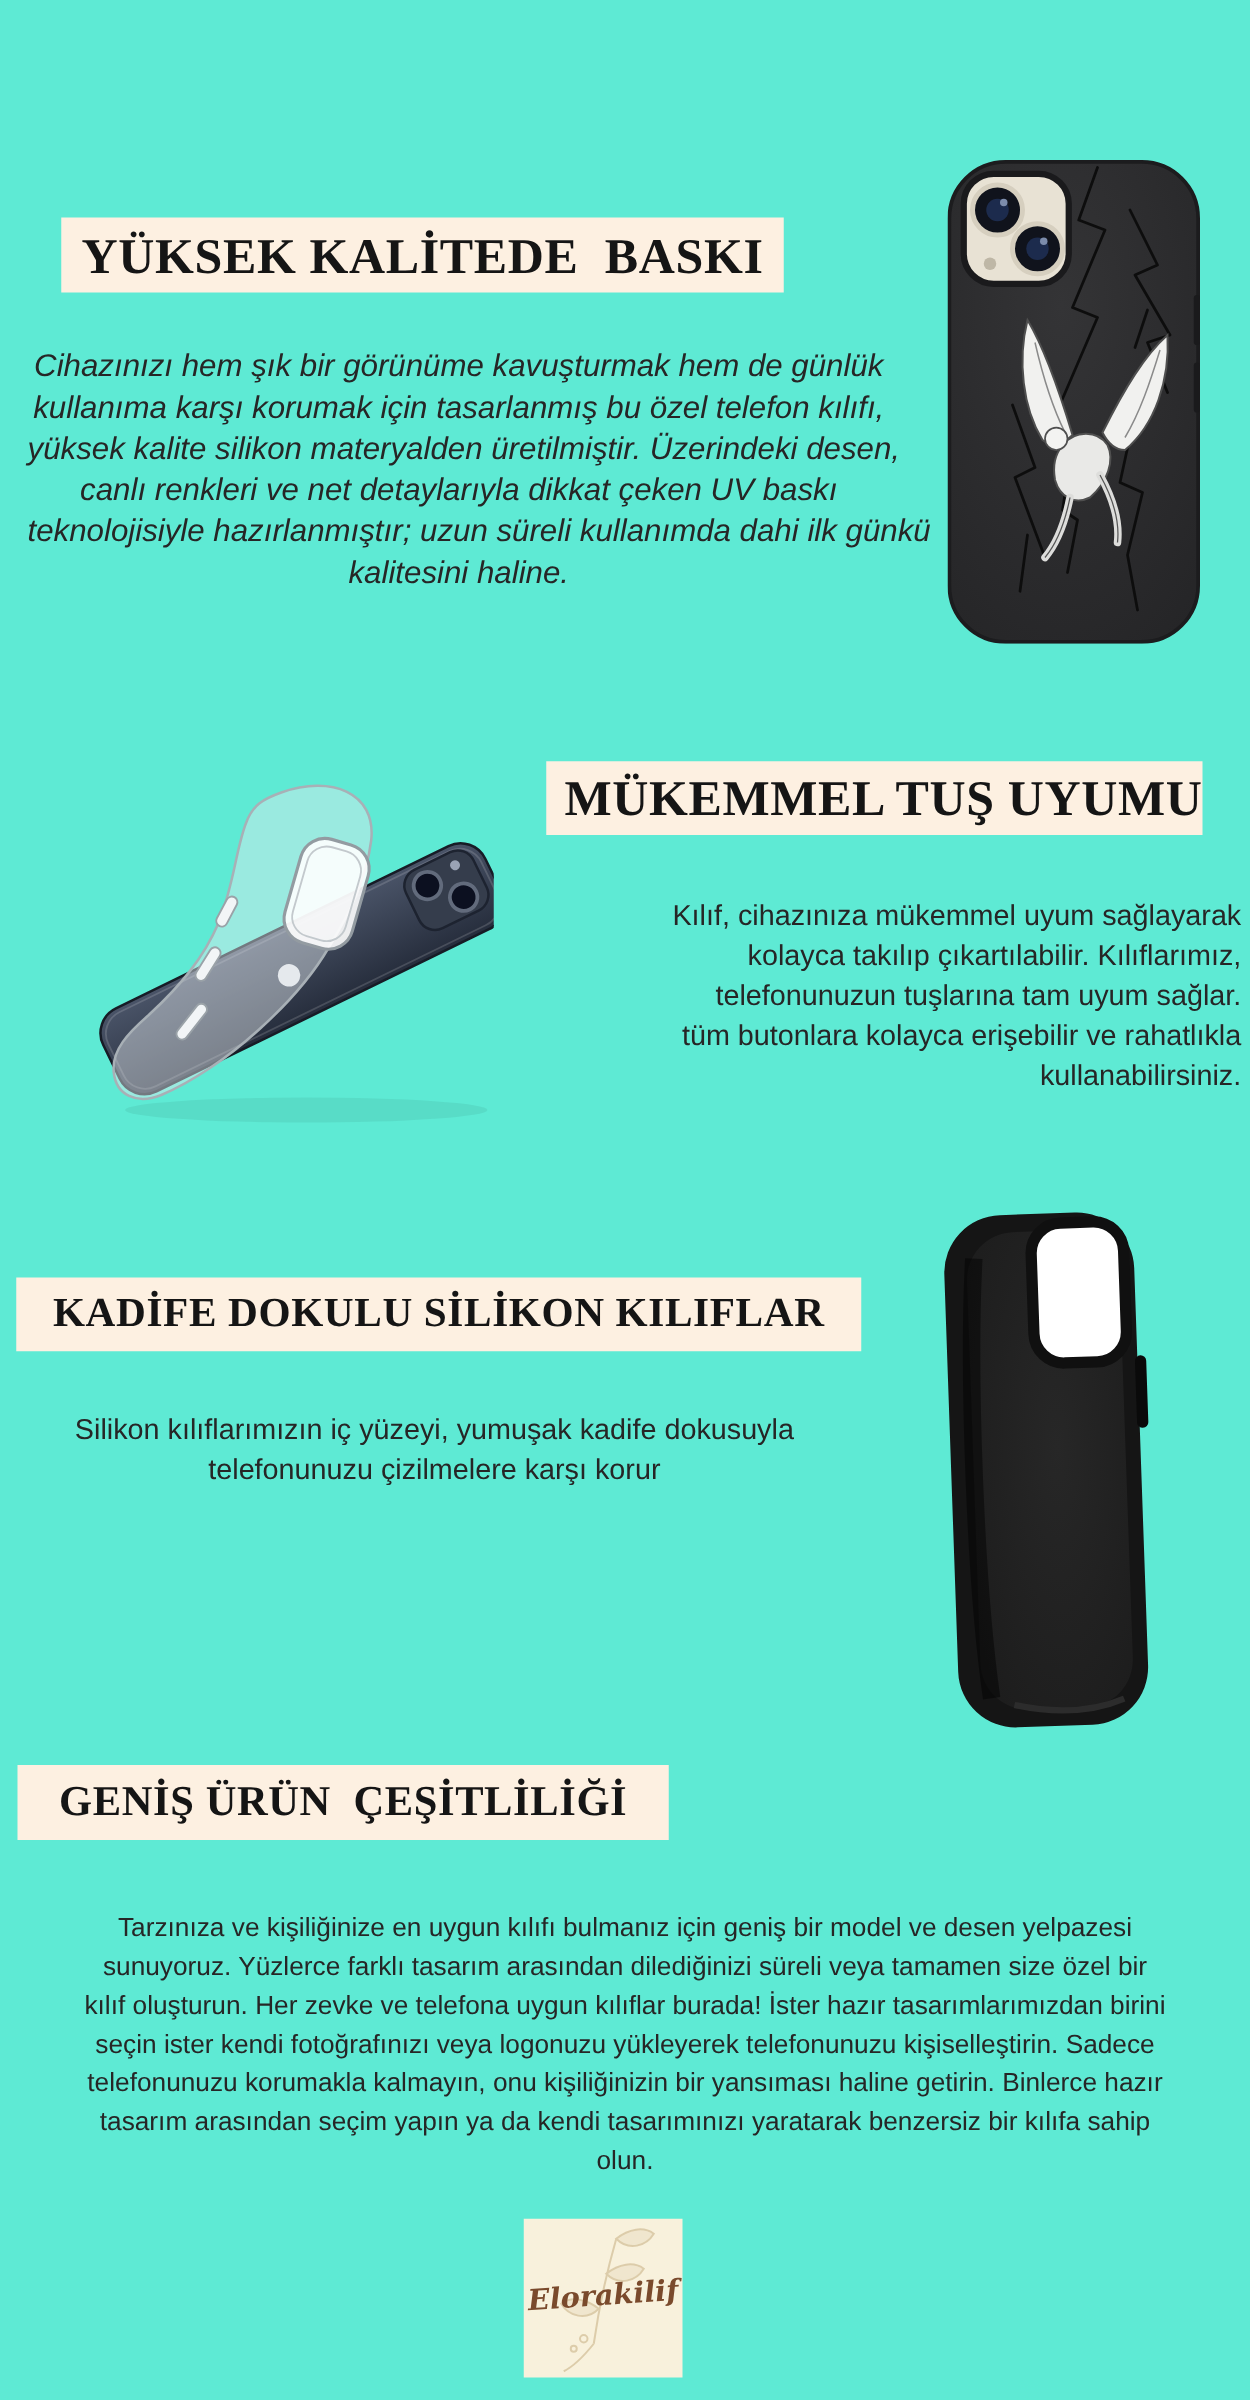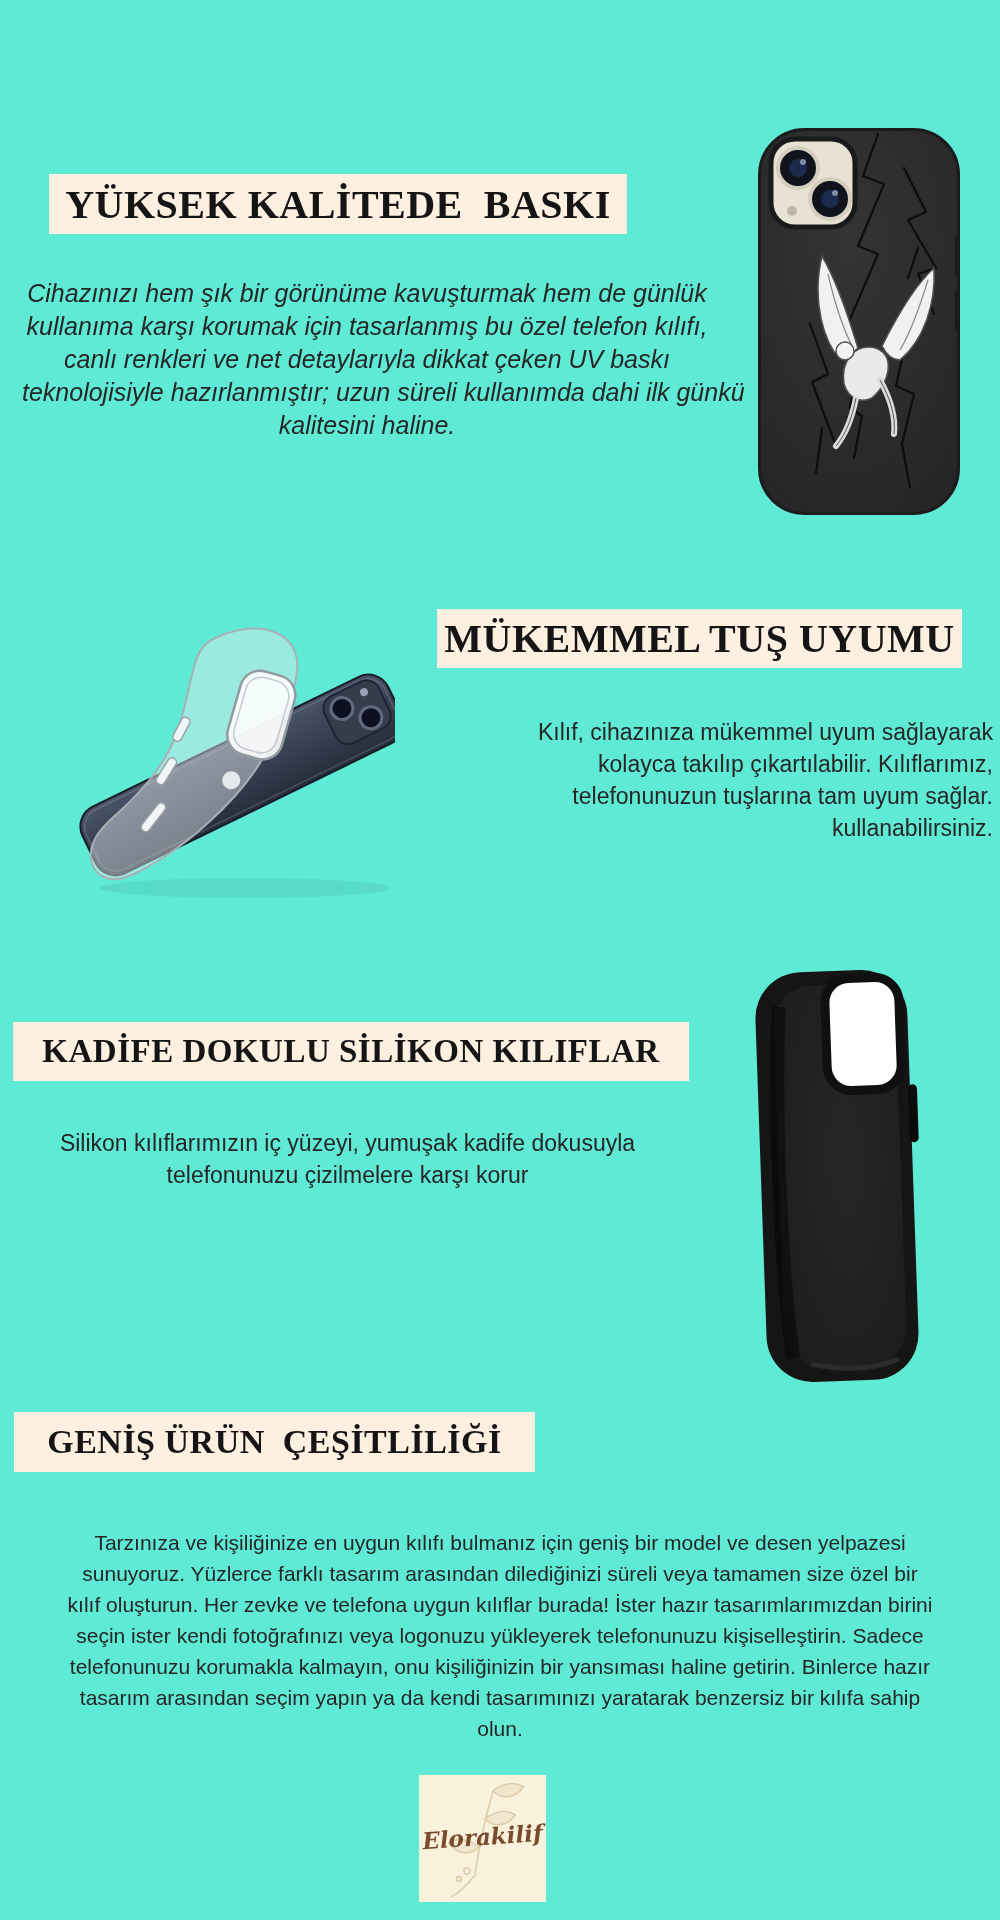--- a/index.html
+++ b/index.html
@@ -20,21 +20,21 @@
   }
   .band-heading{
     font-family:"Liberation Serif", serif;
     font-weight:700;
     color:#151515;
     white-space:pre;
     letter-spacing:.5px;
   }
   #band1{left:49px;top:174px;width:578px;height:60px;}
   #band1 .band-heading{font-size:40px;}
-  #band2{left:437px;top:609px;width:525px;height:59px;}
+  #band2{left:437px;top:609px;width:525px;height:59px;justify-content:flex-end;}
   #band2 .band-heading{font-size:40px;}
   #band3{left:13px;top:1022px;width:676px;height:59px;}
   #band3 .band-heading{font-size:33px;}
   #band4{left:14px;top:1412px;width:521px;height:60px;}
   #band4 .band-heading{font-size:34px;}
 
   .para{
     position:absolute;
     text-align:center;
     color:#262626;
@@ -72,20 +72,21 @@
 <body>
 
 <div class="page">
 
   <div class="band" id="band1">
     <span class="band-heading">YÜKSEK KALİTEDE  BASKI</span>
   </div>
   <div class="para" id="para1">
       <div class="tline">Cihazınızı hem şık bir görünüme kavuşturmak hem de günlük</div>
       <div class="tline">kullanıma karşı korumak için tasarlanmış bu özel telefon kılıfı,</div>
+      <div class="tline">yüksek kalite silikon materyalden üretilmiştir. Üzerindeki desen,</div>
       <div class="tline">canlı renkleri ve net detaylarıyla dikkat çeken UV baskı</div>
       <div class="tline">teknolojisiyle hazırlanmıştır; uzun süreli kullanımda dahi ilk günkü</div>
       <div class="tline">kalitesini haline.</div>
     </div>
 
   <svg class="img-abs" id="angel-case" viewBox="0 0 202 387">
     <defs>
       <radialGradient id="caseShade" cx="45%" cy="30%" r="90%">
         <stop offset="0%" stop-color="#343436"></stop>
         <stop offset="100%" stop-color="#242426"></stop>
@@ -127,20 +128,21 @@
     </g>
   </svg>
 
   <div class="band" id="band2">
     <span class="band-heading">MÜKEMMEL TUŞ UYUMU</span>
   </div>
   <div class="para" id="para2">
       <div class="tline">Kılıf, cihazınıza mükemmel uyum sağlayarak</div>
       <div class="tline">kolayca takılıp çıkartılabilir. Kılıflarımız,</div>
       <div class="tline">telefonunuzun tuşlarına tam uyum sağlar.</div>
+      <div class="tline">tüm butonlara kolayca erişebilir ve rahatlıkla</div>
       <div class="tline">kullanabilirsiniz.</div>
     </div>
 
   <svg class="img-abs" id="clear-case" viewBox="0 0 330 285">
     <defs>
       <linearGradient id="pg" x1="0" y1="0" x2="0" y2="1">
         <stop offset="0%" stop-color="#4a5468"></stop>
         <stop offset="100%" stop-color="#262d3c"></stop>
       </linearGradient>
     </defs>

